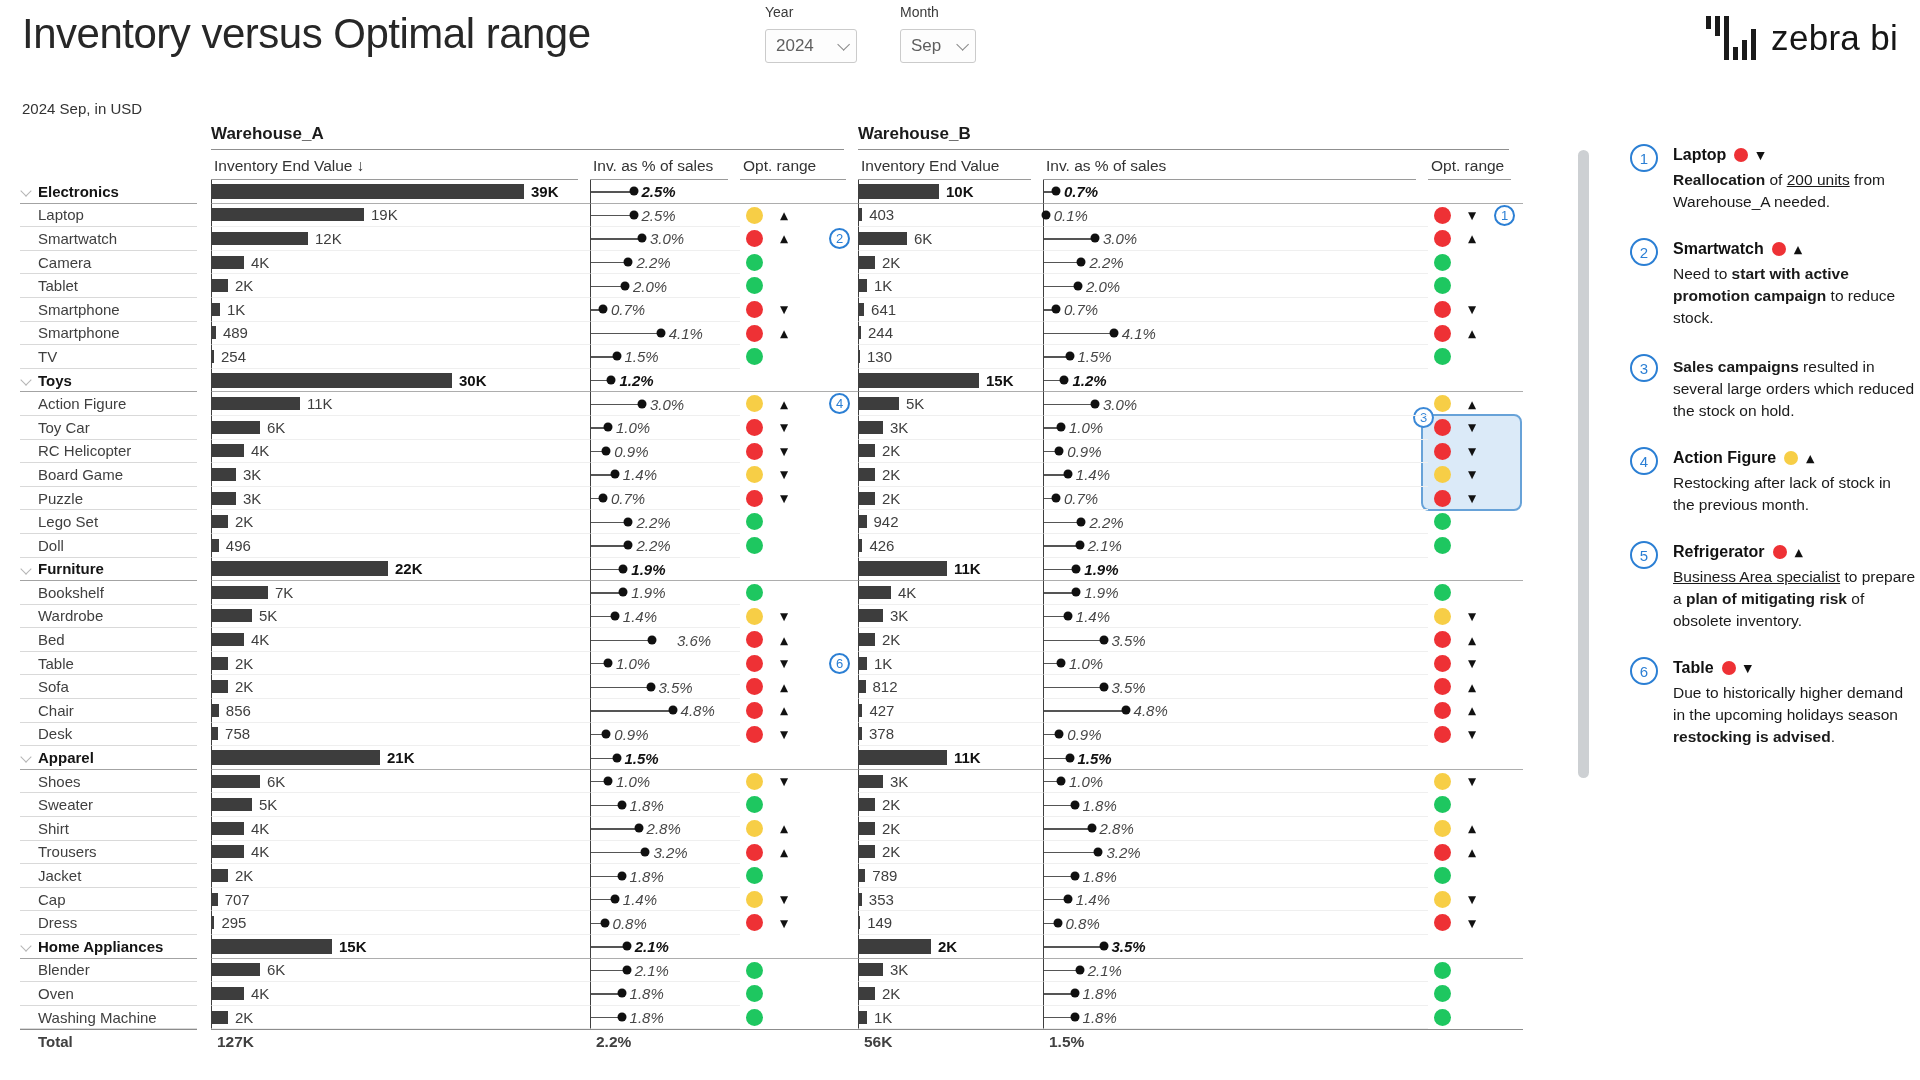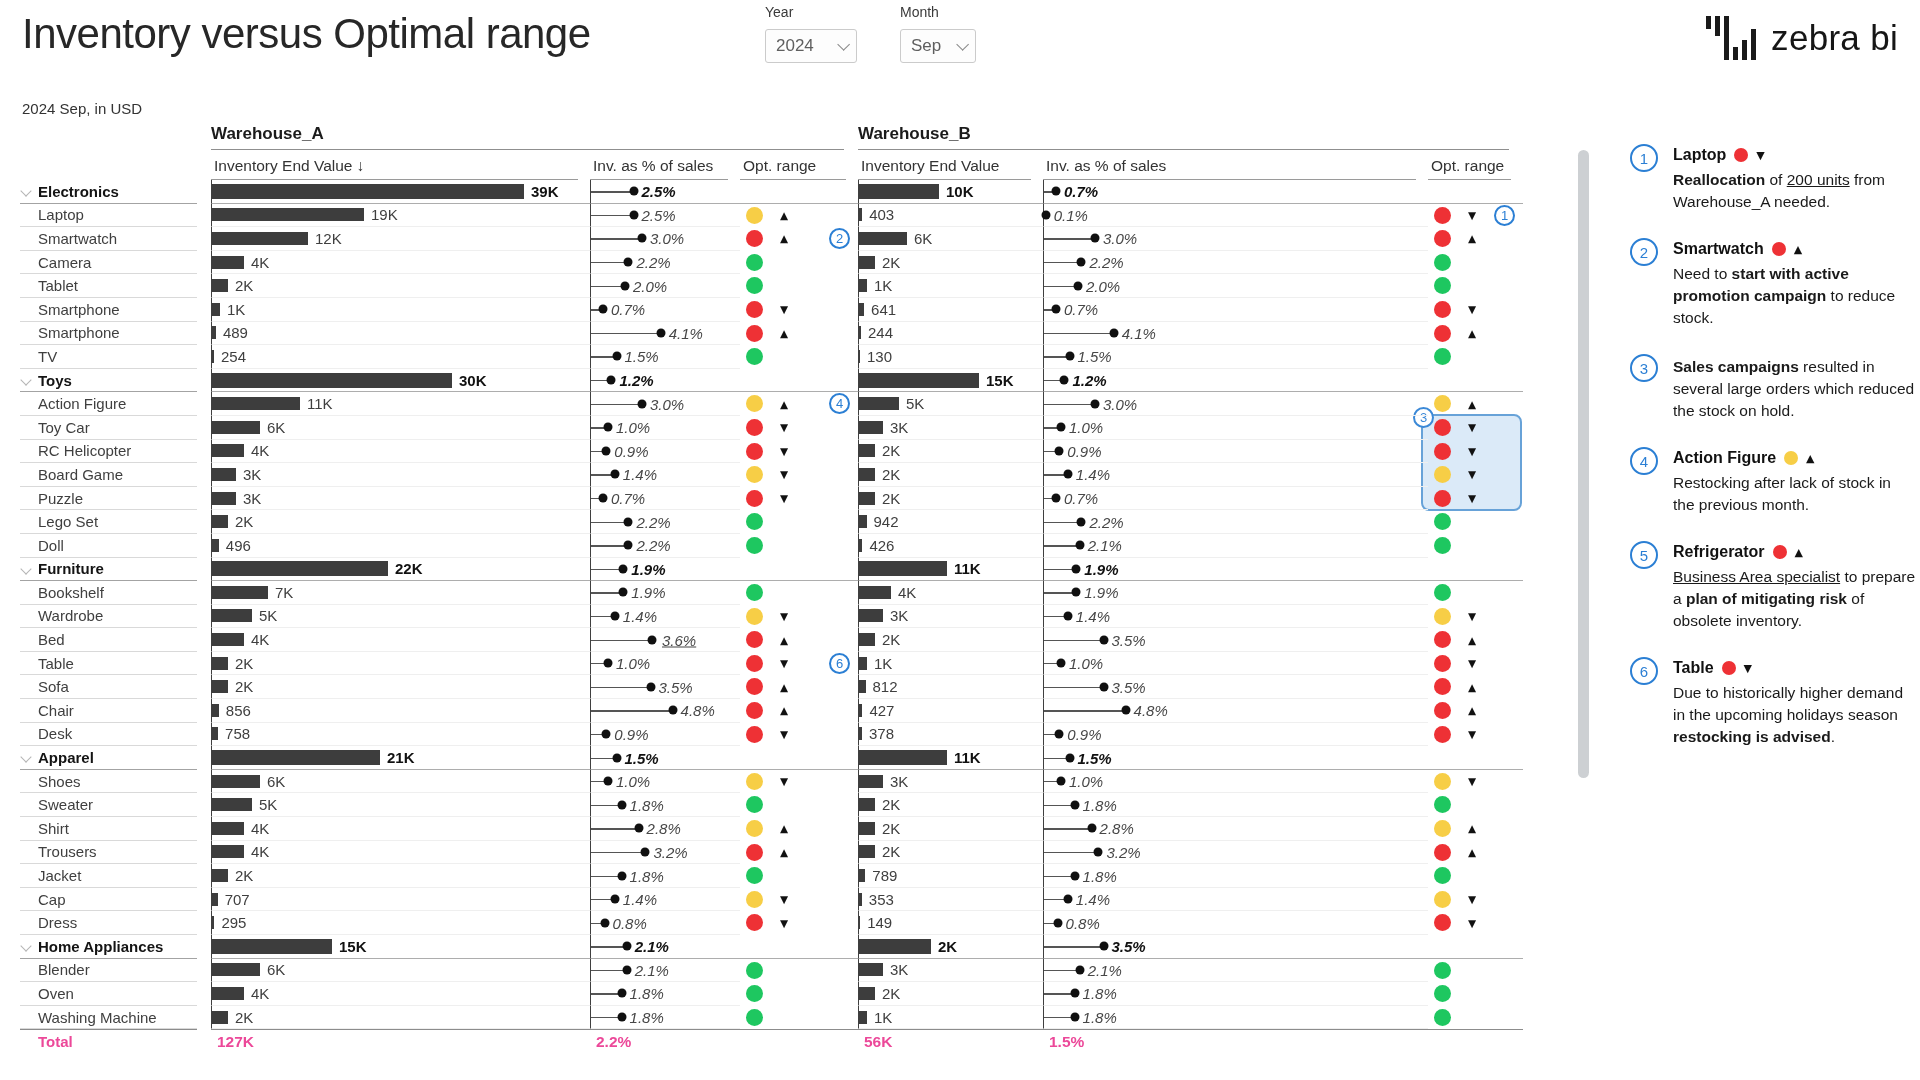--- a/index.html
+++ b/index.html
@@ -56,21 +56,21 @@
   .c-opt { border-bottom:1px solid transparent; }
   .row.group .c-bar, .row.group .c-pct, .row.group .c-opt { border-bottom:1px solid #adadad; }
   .odot { position:absolute; left:6px; top:3px; width:17px; height:17px; border-radius:50%; }
   .oc-red { background:var(--red); } .oc-yellow { background:var(--yellow); } .oc-green { background:var(--green); }
   .otri { position:absolute; left:40px; top:50%; transform:translateY(-50%); font-size:10.5px; color:#111; font-family:"DejaVu Sans",sans-serif; }
   .badge { position:absolute; right:8px; top:1px; width:21px; height:21px; border:2px solid var(--blue); border-radius:50%; color:var(--blue); font-size:13px; display:flex; align-items:center; justify-content:center; background:#fff; }
 
   .total-row { height:24px; }
   .total-row .cell { border:none; border-top:1px solid #8c8c8c; }
   .total-row .c-label { margin-right:14px; }
-  .total-row .lbl, .total-row .tval { font-weight:bold; color:#ec4899; }
+  .total-row .lbl, .total-row .tval { font-weight:bold; color:#404040; }
   .tval { font-size:15.5px; margin-left:6px; padding-top:3px; display:inline-block; white-space:nowrap; }
 
   .hl-box { position:absolute; left:1401px; width:101px; border:2px solid var(--hl-border); background:var(--hl-fill); border-radius:8px; opacity:0.92; }
   .hl-badge { position:absolute; left:-10px; top:-9px; width:21px; height:21px; border:2px solid var(--blue); border-radius:50%; color:var(--blue); font-size:13px; display:flex; align-items:center; justify-content:center; background:#fff; }
 
   
   .scrollbar { position:absolute; left:1578px; top:150px; width:11px; height:628px; background:#cdd0d3; border-radius:6px; }
 
   
   .annos { position:absolute; left:1630px; top:146px; width:286px; display:flex; flex-direction:column; gap:27px; }
@@ -796,21 +796,21 @@
 
       <span class="lbl">Bed</span>
     </div>
     <div class="cell c-bar">
       <div class="bar" style="width: 32px;"></div>
       <span class="bval">4K</span>
     </div>
     <div class="cell c-pct">
       <span class="stem" style="width: 61.2px;"></span>
       <span class="pdot" style="left: 61.2px;"></span>
-      <span class="pval" style="left: 71px; text-decoration: underline;">3.6%</span>
+      <span class="pval" style="left: 86px;">3.6%</span>
     </div>
     <div class="cell c-opt">
       <span class="odot oc-red"></span>
       <span class="otri">▲</span>
 
     </div>
     <div class="cell c-bar">
       <div class="bar" style="width: 16px;"></div>
       <span class="bval">2K</span>
     </div>

